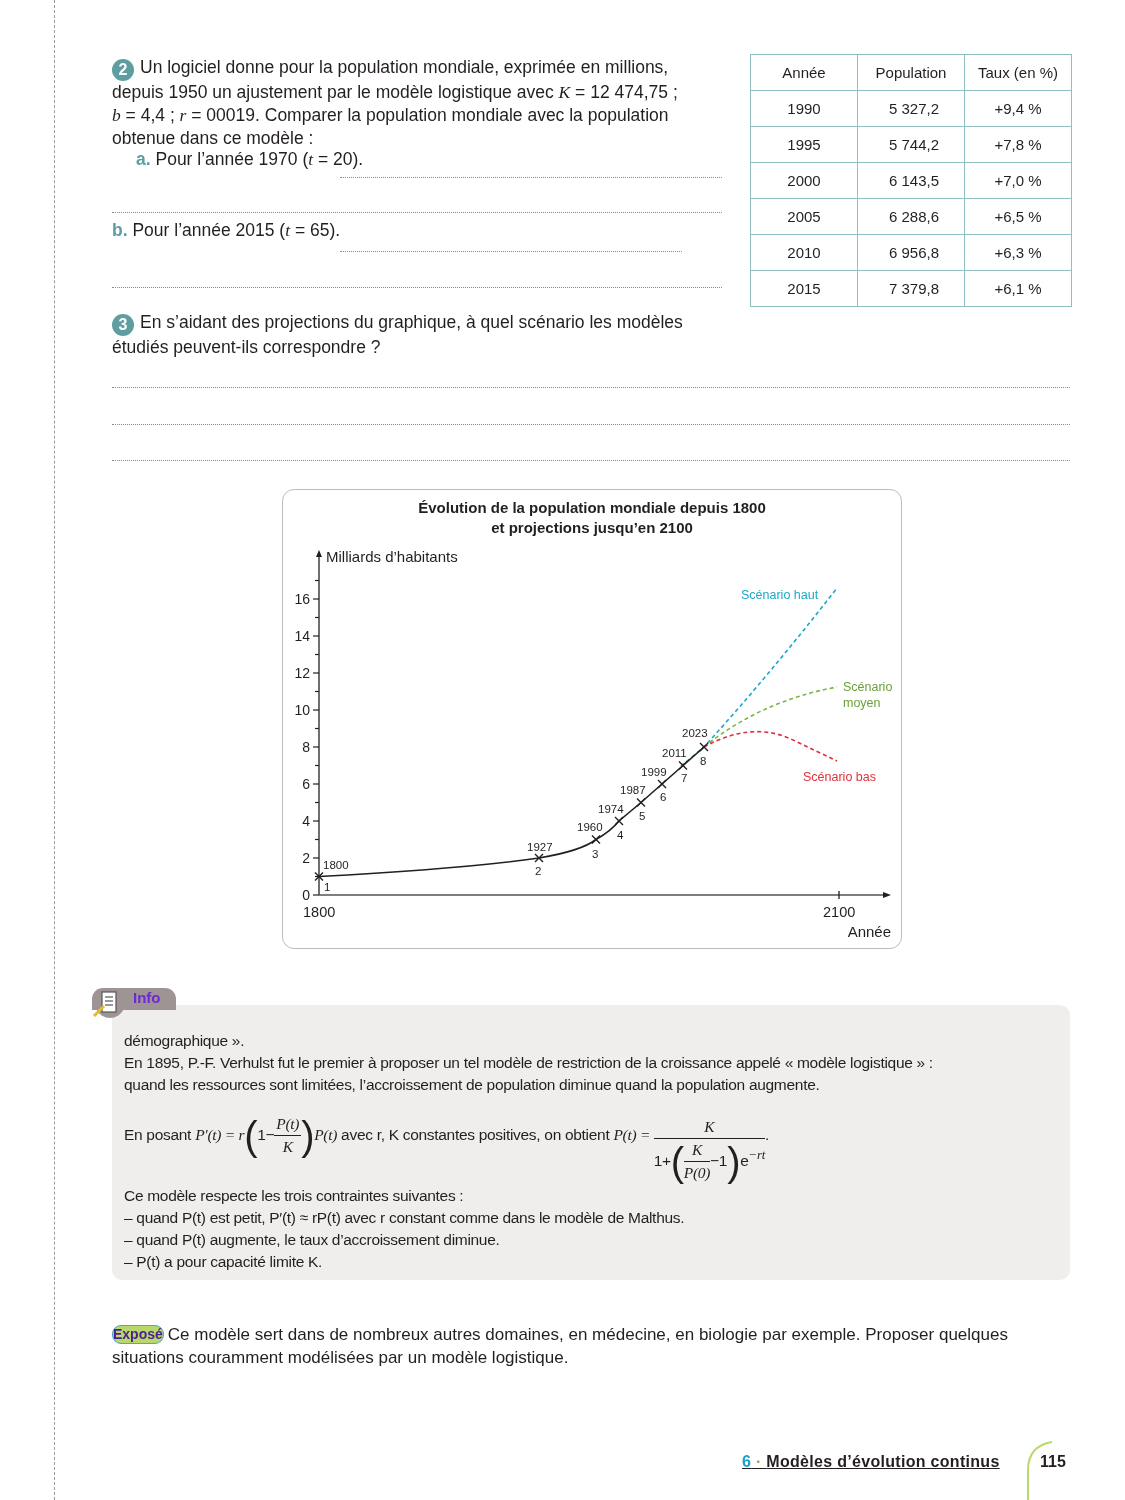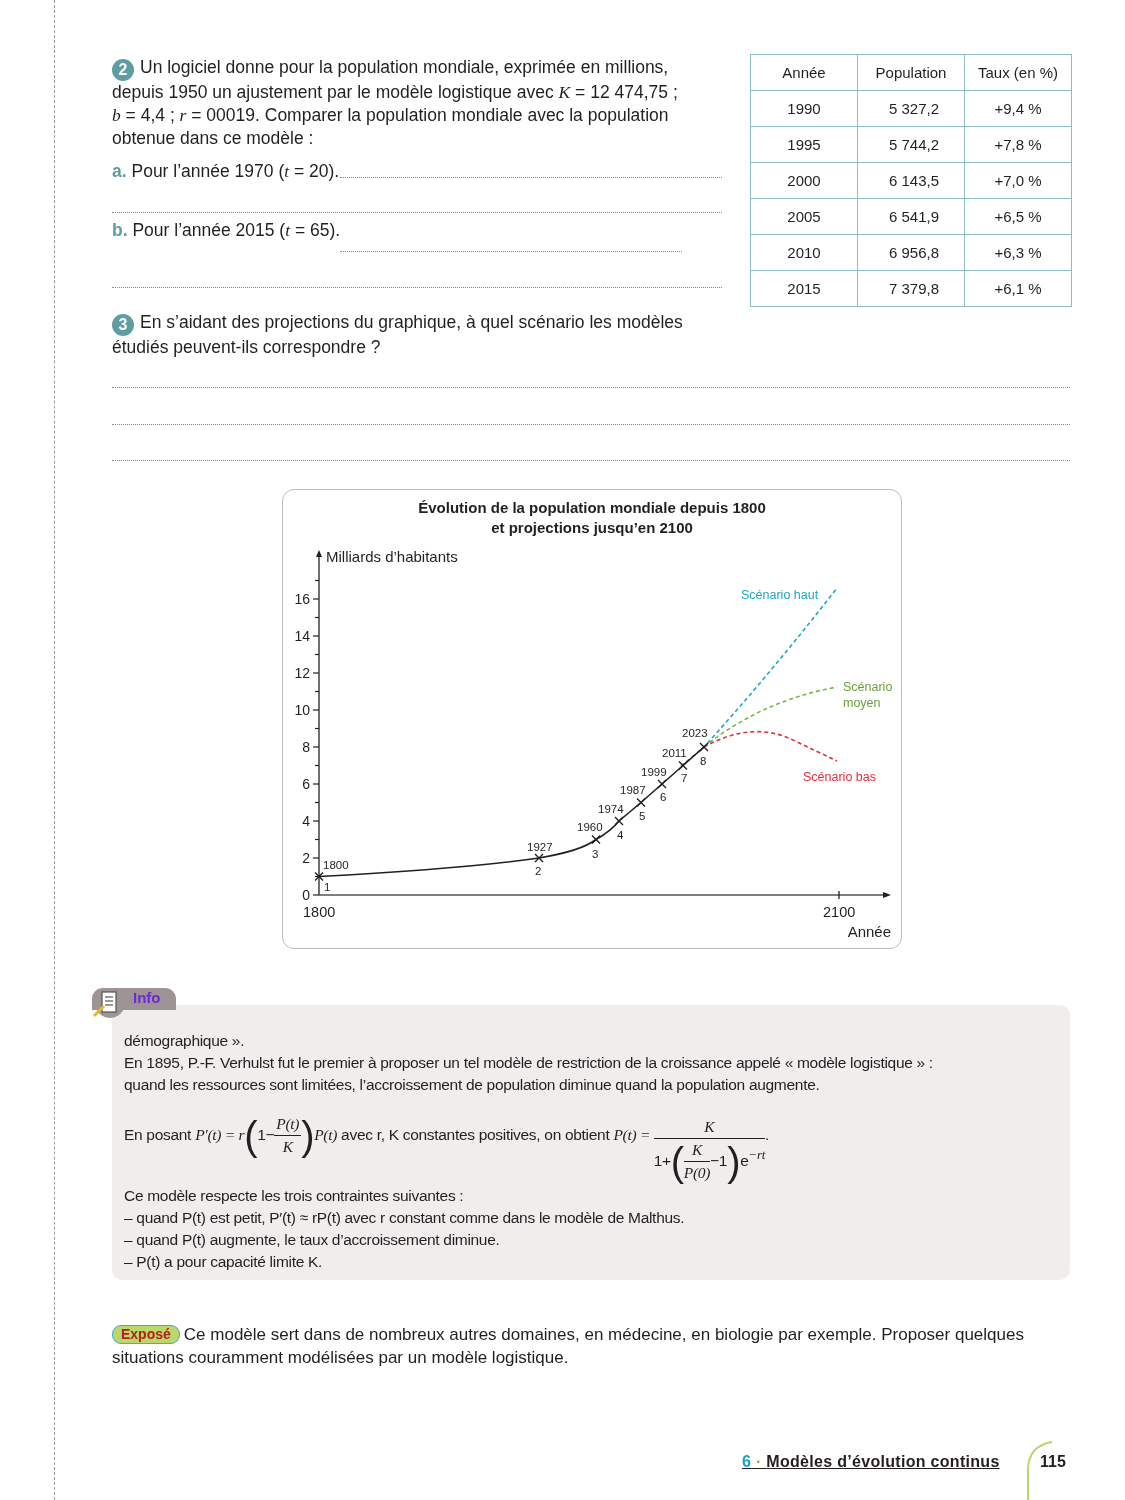--- a/index.html
+++ b/index.html
@@ -19,38 +19,38 @@
   svg.chart { position:absolute; left:0; top:0; }
   .info-tab { position:absolute; left:92px; top:988px; width:84px; height:22px; background:#9e9494; border-radius:11px 11px 0 0; }
   .info-tab-label { position:absolute; left:133px; top:989px; color:#6d28d9; font-weight:bold; font-size:15px; }
   .info-icon { position:absolute; left:90px; top:986px; width:40px; height:34px; }
   .info-box { position:absolute; left:112px; top:1005px; width:958px; height:275px; background:#f0eded; border-radius:0 10px 10px 10px; }
   .info-text { position:absolute; left:124px; font-size:15.5px; line-height:22px; letter-spacing:-0.3px; }
   .frac { display:inline-block; vertical-align:middle; text-align:center; }
   .frac .numr { display:block; border-bottom:1px solid #231f20; padding:0 2px; }
   .frac .den { display:block; }
   .paren { font-size:40px; font-weight:lighter; vertical-align:middle; line-height:40px; }
-  .expose-badge { display:inline-block; background:#b9d86b; color:#b91c1c; border:1.5px solid #4aa8c8; border-radius:9px; font-weight:bold; font-size:14px; padding:0 8px; line-height:17px; margin-right:4px; vertical-align:1px; position:relative; }
+  .expose-badge { display:inline-block; background:#b9d86b; color:#4c1d95; border:1.5px solid #4aa8c8; border-radius:9px; font-weight:bold; font-size:14px; padding:0 0; line-height:17px; margin-right:4px; vertical-align:1px; position:relative; }
   .footer-chapter-num { color:#1aa0c8; font-weight:bold; }
   .footer { position:absolute; left:742px; top:1453px; font-size:16px; font-weight:bold; letter-spacing:0.3px;text-decoration:underline; }
   .footer-page { position:absolute; left:1040px; top:1453px; font-size:16px; font-weight:bold; }
 </style>
 </head>
 <body>
 
 <div class="margin-line"></div>
 
 <div class="q" style="top:56px; width:620px;">
   <div><span class="num-badge">2</span><span>Un logiciel donne pour la population mondiale, exprimée en millions,</span></div>
   <div><span>depuis 1950 un ajustement par le modèle logistique avec </span><span class="it">K</span><span> = 12 474,75 ;</span></div>
   <div><span class="it">b</span><span> = 4,4 ; </span><span class="it">r</span><span> = 00019. Comparer la population mondiale avec la population</span></div>
   <div>obtenue dans ce modèle :</div>
 </div>
 
-<div class="q" style="top:160px;">
+<div class="q" style="top:148px;margin-left:24px;">
   <span class="sub-label">a.</span>
   <span>Pour l’année 1970 (</span><span class="it">t</span><span> = 20).</span>
 </div>
 <div class="dots" style="left:340px; top:177px; width:382px;"></div>
 <div class="dots" style="left:112px; top:212px; width:610px;"></div>
 
 <div class="q" style="top:219px;">
   <span class="sub-label">b.</span>
   <span>Pour l’année 2015 (</span><span class="it">t</span><span> = 65).</span>
 </div>
@@ -84,21 +84,21 @@
         <td class="pop">5 744,2</td>
         <td>+7,8 %</td>
       </tr>
     <tr>
         <td>2000</td>
         <td class="pop">6 143,5</td>
         <td>+7,0 %</td>
       </tr>
     <tr>
         <td>2005</td>
-        <td class="pop">6 541,9</td>
+        <td class="pop">6 288,6</td>
         <td>+6,5 %</td>
       </tr>
     <tr>
         <td>2010</td>
         <td class="pop">6 956,8</td>
         <td>+6,3 %</td>
       </tr>
     <tr>
         <td>2015</td>
         <td class="pop">7 379,8</td>

